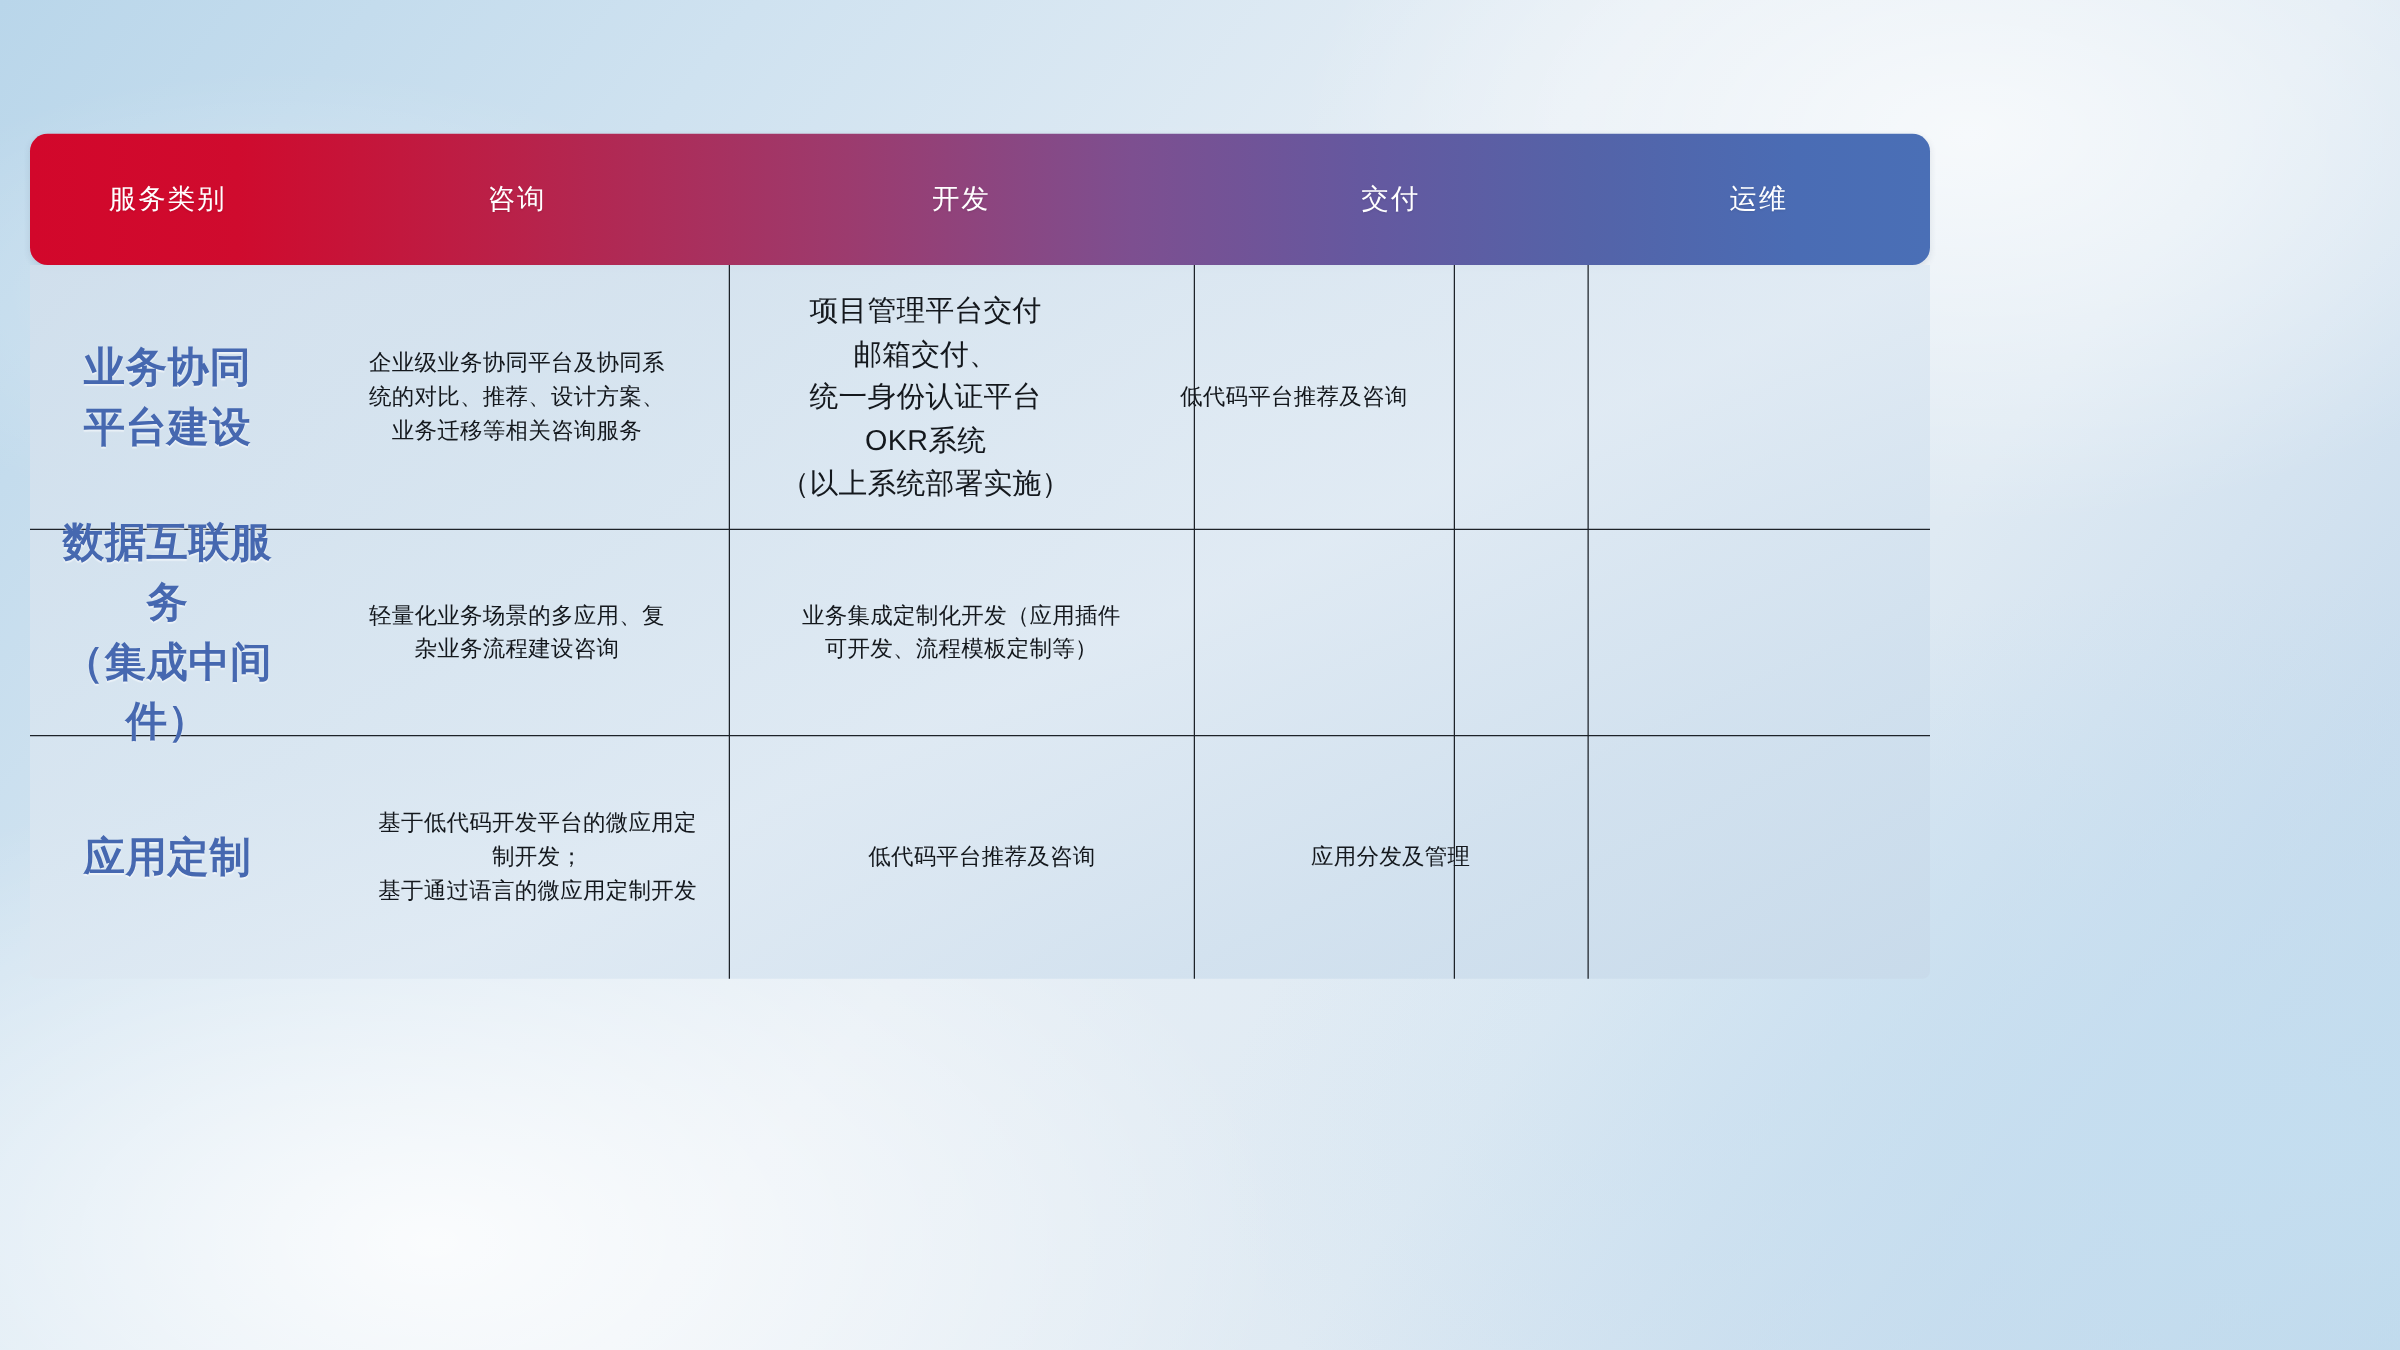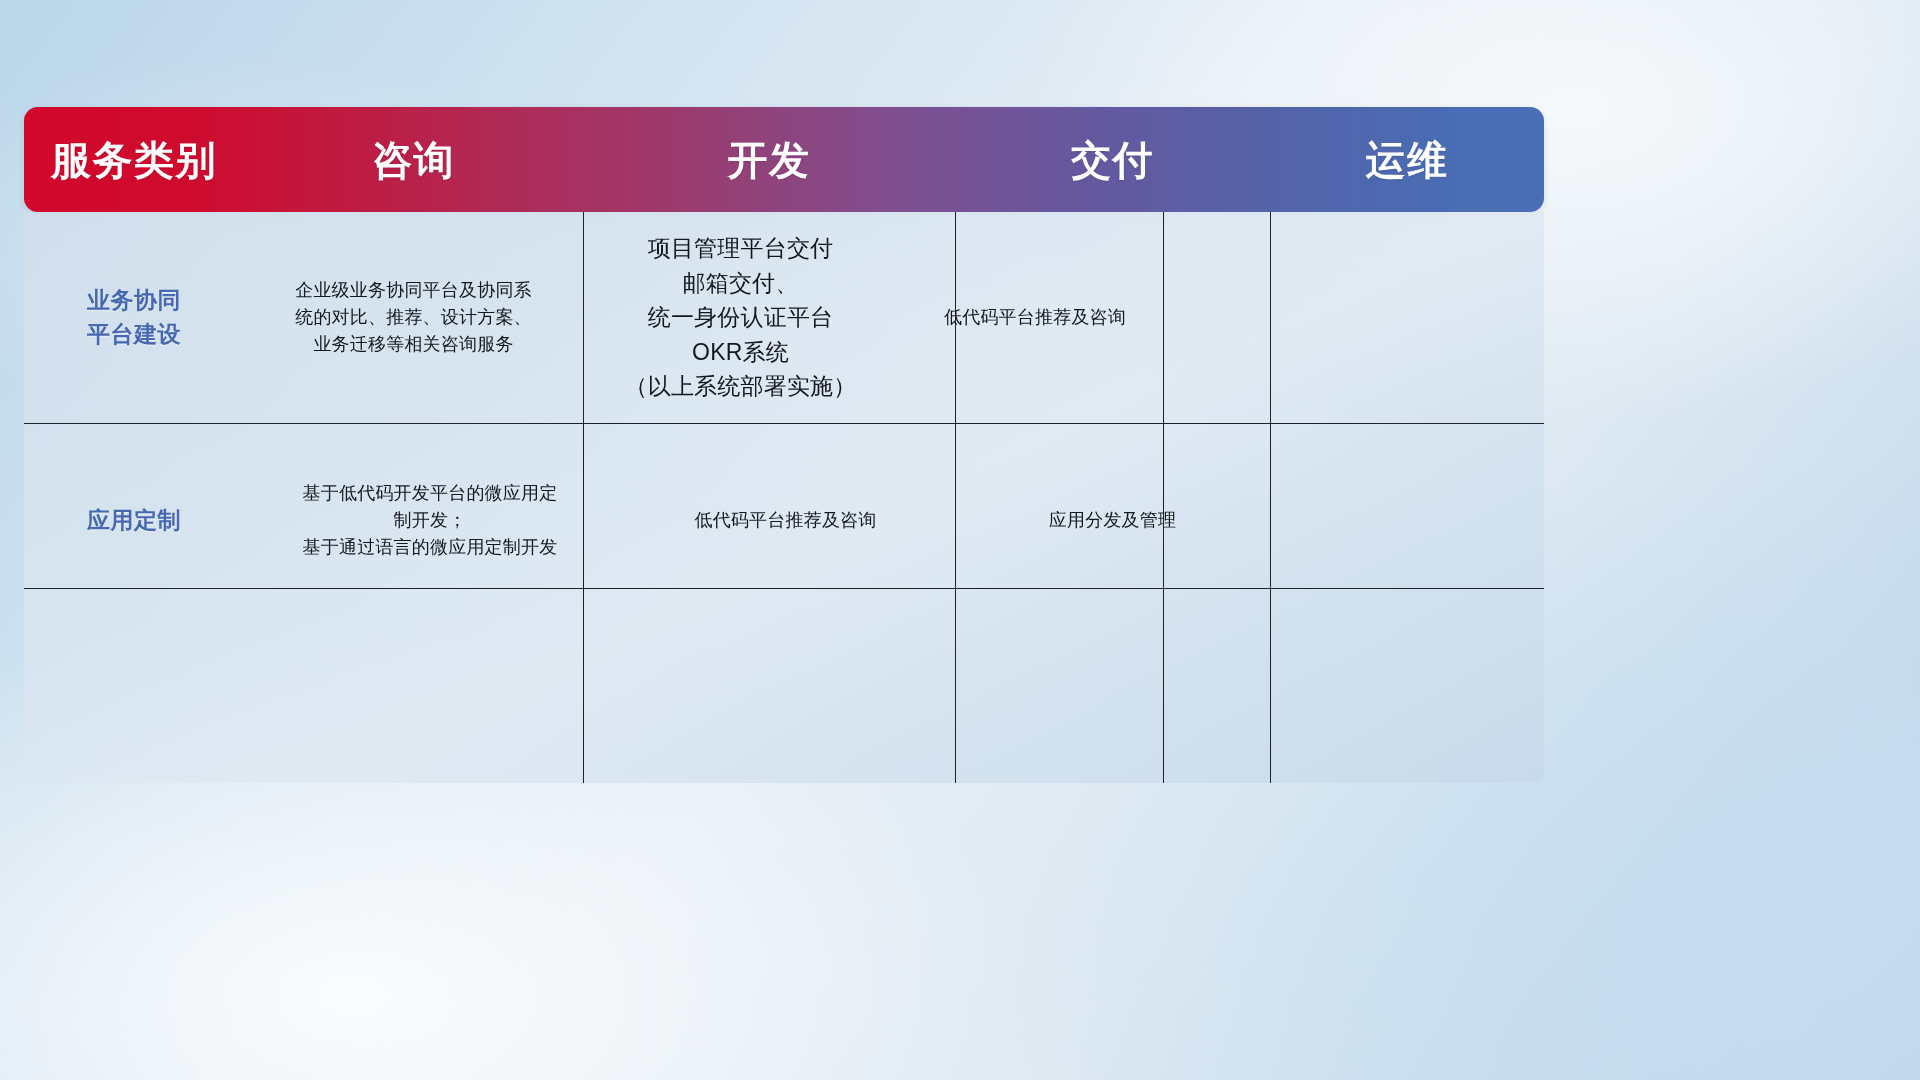--- a/index.html
+++ b/index.html
@@ -58,22 +58,22 @@
                 #65589f 70%,
                 #5463a8 82%,
                 #4a6cb4 93%,
                 #4a6fb6 100%);
     display: flex;
     align-items: center;
     box-shadow: 0 2px 6px rgba(40,60,90,0.12);
   }
   .th {
     color: #ffffff;
-    font-size: 40px;
-    font-weight: bold;
+    font-size: 22px;
+    font-weight: normal;
     text-align: center;
     letter-spacing: 1.5px;
     line-height: 1.2;
     text-shadow: 0 1px 2px rgba(0,0,0,0.10);
   }
 
   
   .tbody {
     position: relative;
     width: 1520px;
@@ -124,21 +124,21 @@
   }
 
   
   .c0 { width: 220px; }
   .c1 { width: 339px; text-align: center; }
   .c2 { width: 372px; }
   .c5 { width: 274px; }
 
   .rowlabel {
     color: #4668b0;
-    font-size: 23px;
+    font-size: 33px;
     font-weight: bold;
     line-height: 1.45;
     letter-spacing: 0.5px;
     text-shadow: 0 1px 1px rgba(255,255,255,0.55);
   }
 
   .celltext {
     color: #14181d;
     font-size: 18px;
     line-height: 1.5;
@@ -189,20 +189,40 @@
 邮箱交付、
 统一身份认证平台
 OKR系统
 （以上系统部署实施）</span>
       </div>
       <div class="td c5">
         <span class="celltext nowrapline">低代码平台推荐及咨询</span>
       </div>
     </div>
 
+    <div class="trow r2">
+      <div class="td c0">
+        <span class="rowlabel nowrapline">数据互联服务
+（集成中间件）</span>
+      </div>
+      <div class="td c1">
+        <span class="celltext nowrapline">轻量化业务场景的多应用、复
+杂业务流程建设咨询</span>
+      </div>
+      <div class="td c2">
+        <span class="celltext nowrapline">业务集成定制化开发（应用插件
+可开发、流程模板定制等）</span>
+      </div>
+      <div class="td" style="width:315px">
+        <span class="celltext nowrapline"></span>
+      </div>
+      <div class="td c5">
+        <span class="celltext nowrapline"></span>
+      </div>
+    </div>
 
     <div class="trow r3">
       <div class="td c0">
         <span class="rowlabel nowrapline">应用定制</span>
       </div>
       <div class="td c2">
         <span class="celltext nowrapline">基于低代码开发平台的微应用定
 制开发；
 基于通过语言的微应用定制开发</span>
       </div>

